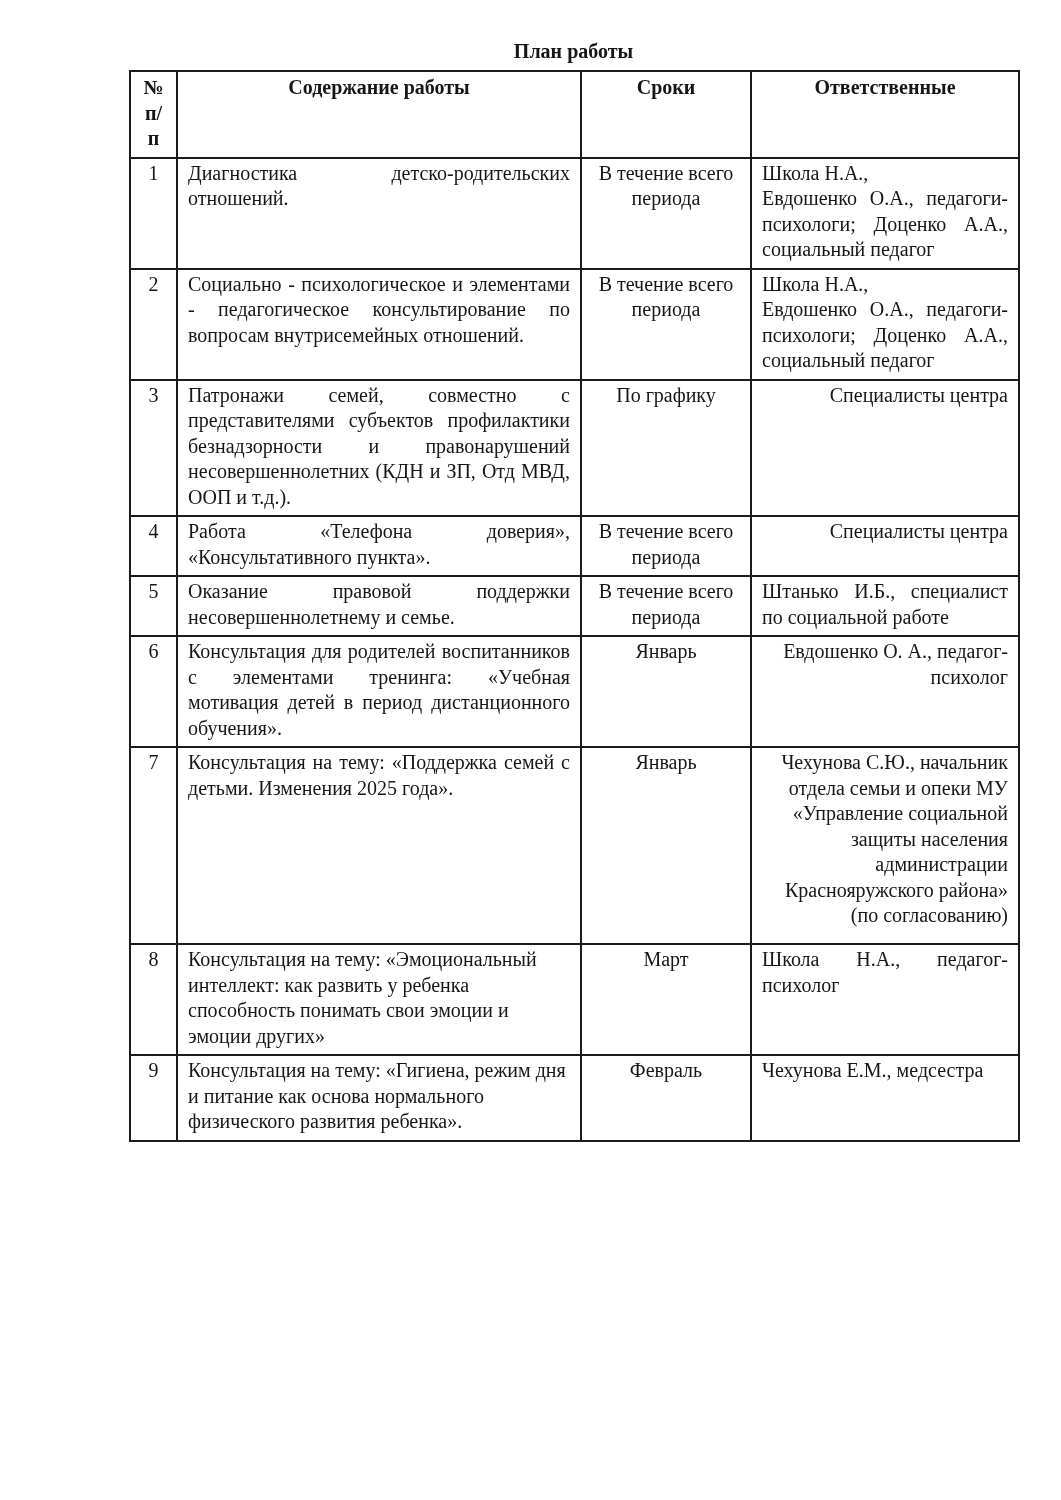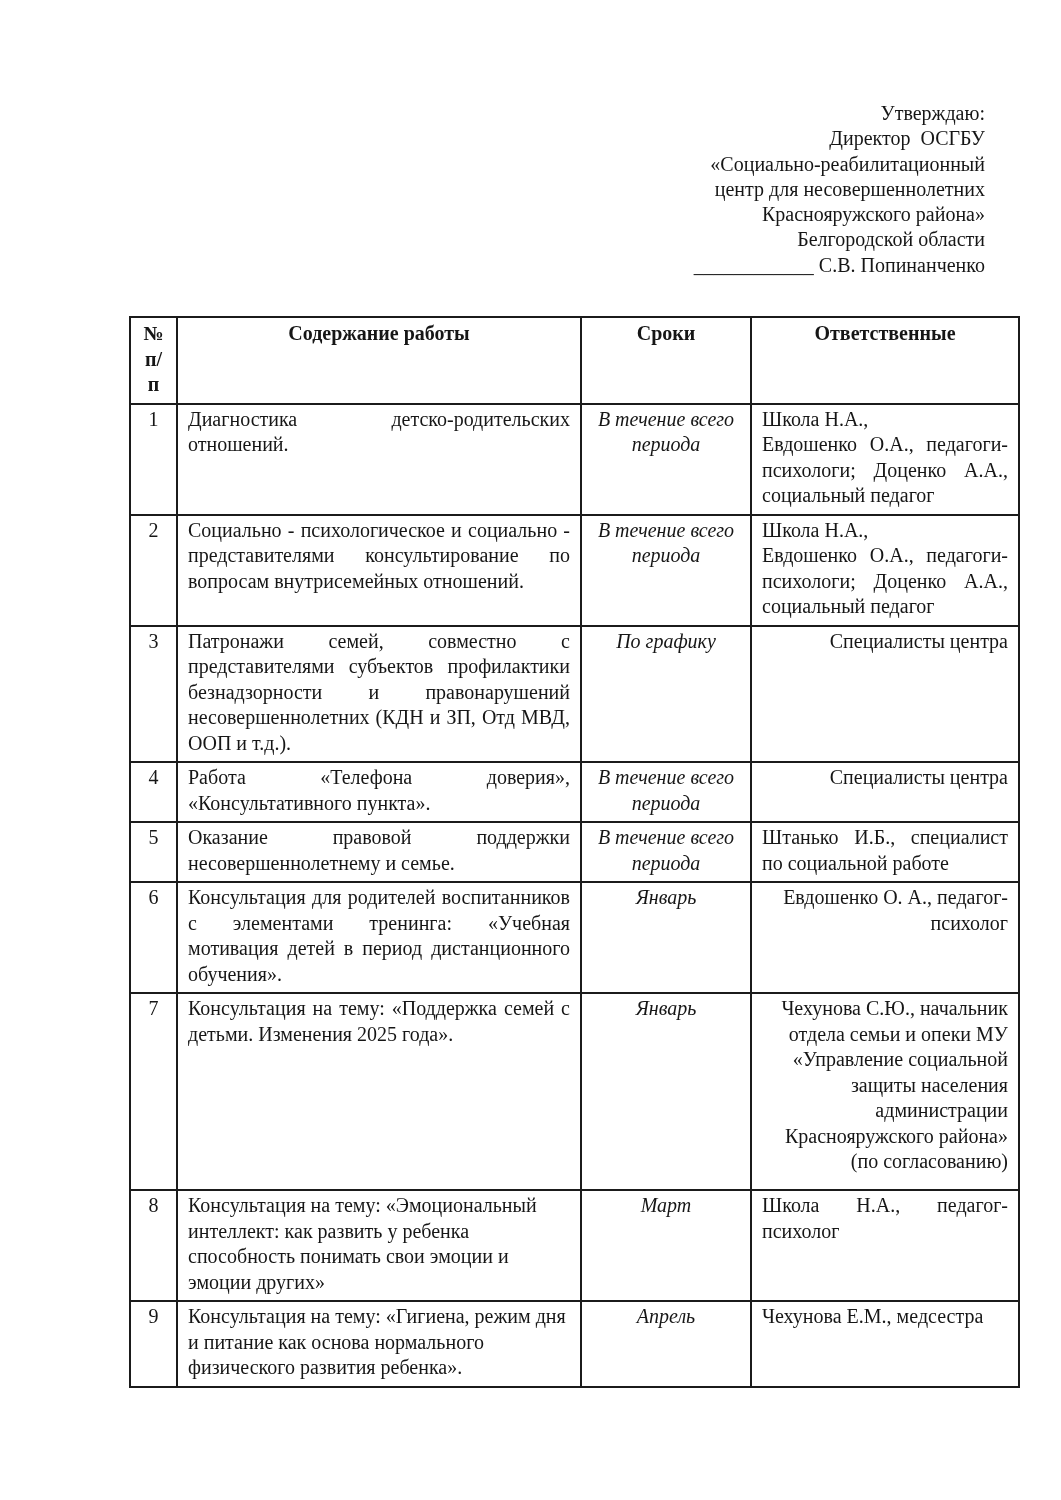--- a/index.html
+++ b/index.html
@@ -58,40 +58,34 @@
     line-height: 25.5px;
     overflow: hidden;
   }
   table.plan th {
     font-weight: bold;
     text-align: center;
     padding-top: 3px;
   }
   th.h-num { white-space: pre-line; line-height: 25px; }
   td.c-num  { text-align: center; }
-  td.c-date { text-align: center; font-style: italic; }
+  td.c-date { text-align: center; }
   td.c-cont { text-align: left; }
   td.c-resp { text-align: right; white-space: pre-line; }
   td.just   { text-align: justify; }
   tr.tall td { height: 188px; }
 </style>
 </head>
 <body>
 
 <div class="page">
 
-  <div class="approval">Утверждаю:
-Директор&nbsp; ОСГБУ
-«Социально-реабилитационный
-центр для несовершеннолетних
-Краснояружского района»
-Белгородской области
-____________ С.В. Попинанченко</div>
 
   <div class="title-wrap">
+    <div>План работы</div>
   </div>
 
   <table class="plan">
     <colgroup>
       <col class="w-num">
         <col class="w-cont">
         <col class="w-date">
         <col class="w-resp">
     </colgroup>
     <thead>
@@ -106,21 +100,21 @@
     <tbody>
       <tr>
         <td class="c-num">1</td>
         <td class="c-cont just">Диагностика детско-родительских отношений.</td>
         <td class="c-date">В течение всего периода</td>
         <td class="c-resp just">Школа Н.А.,
 Евдошенко О.А., педагоги-психологи; Доценко А.А., социальный педагог</td>
       </tr>
       <tr>
         <td class="c-num">2</td>
-        <td class="c-cont just">Социально - психологическое и социально - представителями консультирование по вопросам внутрисемейных отношений.</td>
+        <td class="c-cont just">Социально - психологическое и элементами - педагогическое консультирование по вопросам внутрисемейных отношений.</td>
         <td class="c-date">В течение всего периода</td>
         <td class="c-resp just">Школа Н.А.,
 Евдошенко О.А., педагоги-психологи; Доценко А.А., социальный педагог</td>
       </tr>
       <tr>
         <td class="c-num">3</td>
         <td class="c-cont just">Патронажи семей, совместно с представителями субъектов профилактики безнадзорности и правонарушений несовершеннолетних (КДН и ЗП, Отд МВД, ООП и т.д.).</td>
         <td class="c-date">По графику</td>
         <td class="c-resp">Специалисты центра</td>
       </tr>
@@ -150,19 +144,19 @@
       </tr>
       <tr>
         <td class="c-num">8</td>
         <td class="c-cont">Консультация на тему: «Эмоциональный интеллект: как развить у ребенка способность понимать свои эмоции и эмоции других»</td>
         <td class="c-date">Март</td>
         <td class="c-resp just">Школа Н.А., педагог-психолог</td>
       </tr>
       <tr>
         <td class="c-num">9</td>
         <td class="c-cont">Консультация на тему: «Гигиена, режим дня и питание как основа нормального физического развития ребенка».</td>
-        <td class="c-date">Апрель</td>
+        <td class="c-date">Февраль</td>
         <td class="c-resp just">Чехунова Е.М., медсестра</td>
       </tr>
     </tbody>
   </table>
 
 </div>
 
 </body></html>

